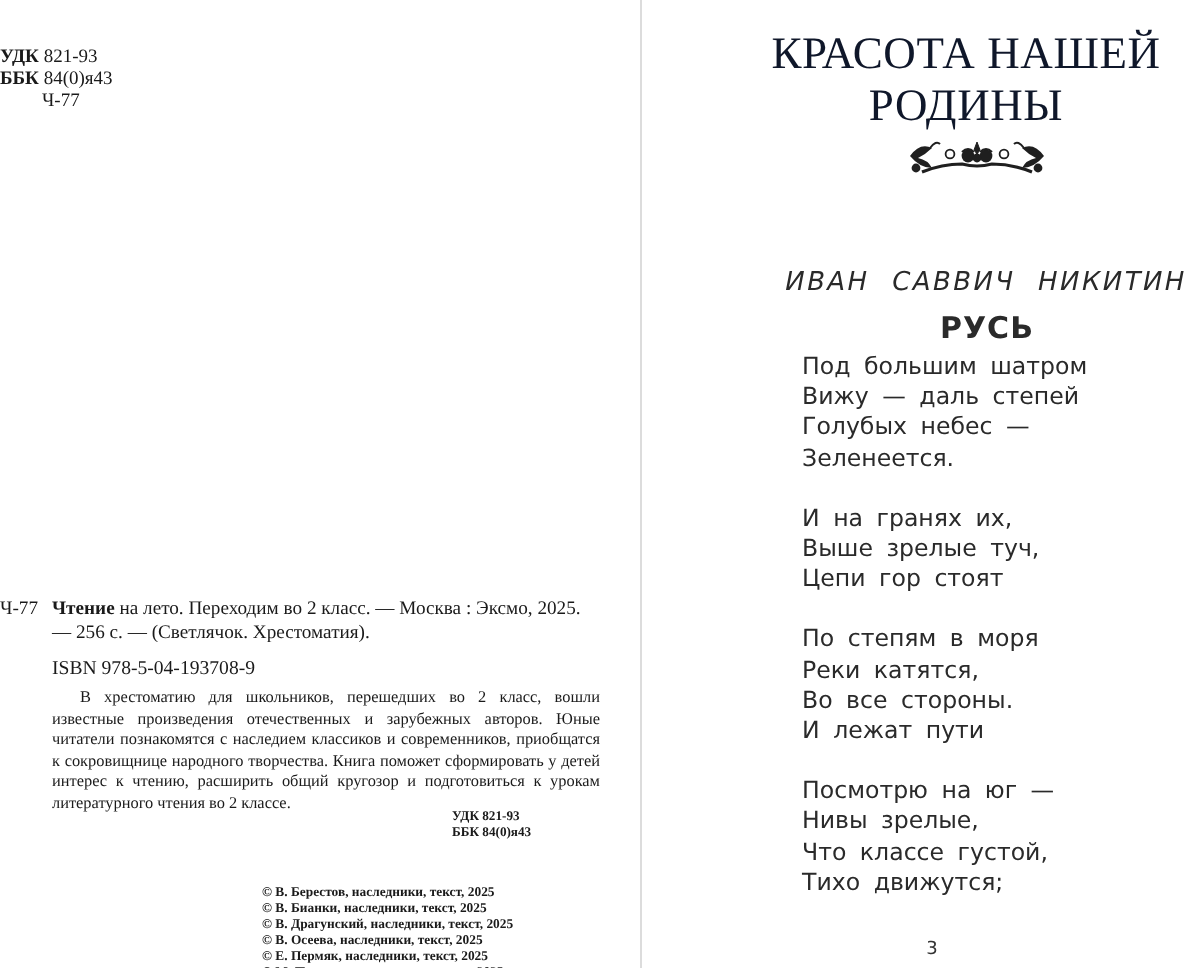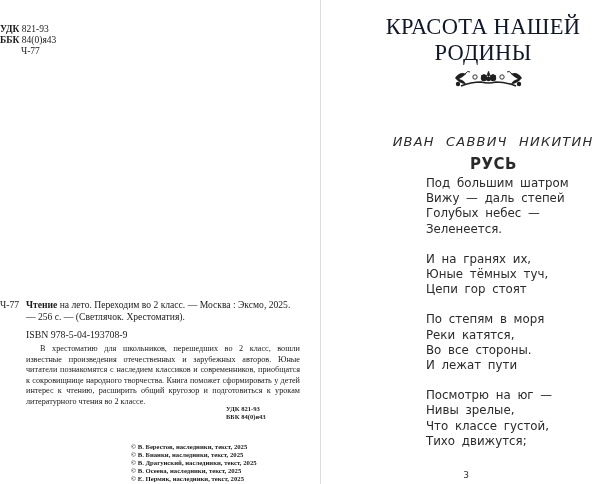--- a/index.html
+++ b/index.html
@@ -38,21 +38,21 @@
 
     
     .section-title { position: absolute; left: 45px; top: 14px; width: 234px; text-align: center; font-size: 22.5px; line-height: 26px; letter-spacing: 0.3px; color: #0f172a; font-weight: normal; }
     .ornament { position: absolute; left: 130px; top: 68px; width: 75px; height: 22px; }
 
     .author { position: absolute; left: 0; top: 134px; width: 279px; text-align: center; padding-left: 65px; font-size: 13px; font-style: italic; letter-spacing: 1.2px; word-spacing: 6px; color: #2a2a2a; }
     .poem-title { position: absolute; left: 0; top: 145px; width: 279px; padding-left: 66px; text-align: center; font-size: 15px; font-weight: bold; color: #2a2a2a; letter-spacing: 0.5px; margin-top: 10px; }
 
     .poem { position: absolute; left: 80px; top: 176px; width: 200px; font-size: 11.8px; line-height: 15.2px; color: #2a2a2a; word-spacing: 3px; }
     .stanza { margin-bottom: 15px; }
-    .stanza .verse { white-space: nowrap; margin-left: 25px; }
+    .stanza .verse { white-space: nowrap; }
 
     .page-number { position: absolute; left: 140px; top: 470px; width: 10px; text-align: center; font-size: 9px; color: #333; }
   </style>
 </head>
 <body>
 
 <div class="page page-left serif">
   <div class="codes-top">
     <div class="line"><span class="b">УДК</span> <span>821-93</span></div>
     <div class="line"><span class="b">ББК</span> <span>84(0)я43</span></div>
@@ -126,21 +126,21 @@
 
   <div class="poem sans">
     <div class="stanza">
       <div class="verse">Под большим шатром</div>
       <div class="verse">Вижу — даль степей</div>
       <div class="verse">Голубых небес —</div>
       <div class="verse">Зеленеется.</div>
     </div>
     <div class="stanza">
       <div class="verse">И на гранях их,</div>
-      <div class="verse">Юные тёмных туч,</div>
+      <div class="verse">Выше зрелые туч,</div>
       <div class="verse">Цепи гор стоят</div>
     </div>
     <div class="stanza">
       <div class="verse">По степям в моря</div>
       <div class="verse">Реки катятся,</div>
       <div class="verse">Во все стороны.</div>
       <div class="verse">И лежат пути</div>
     </div>
     <div class="stanza">
       <div class="verse">Посмотрю на юг —</div>

